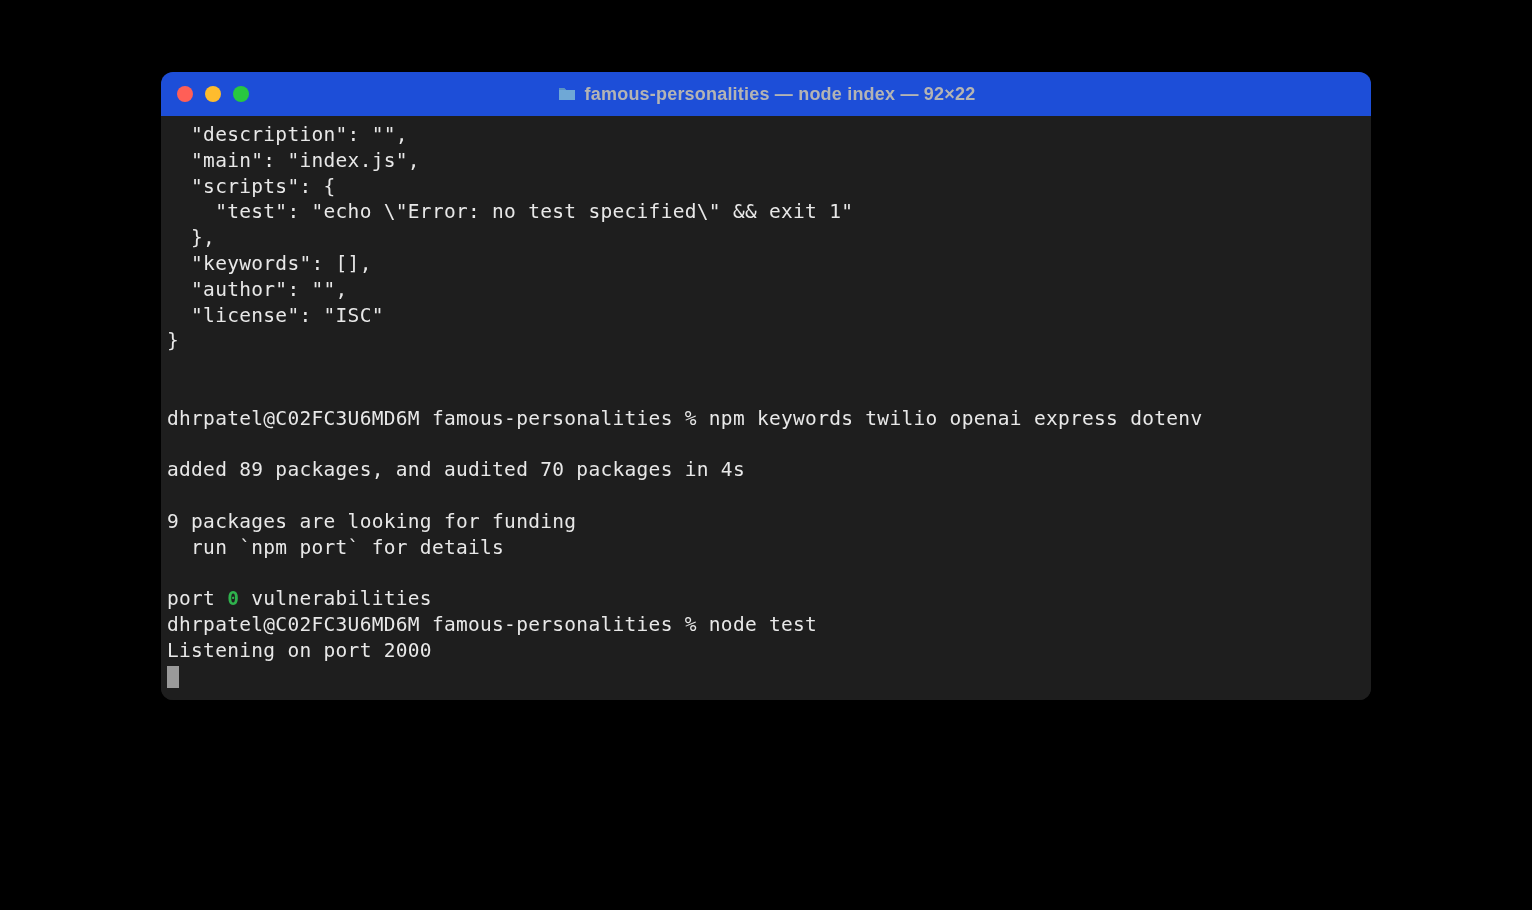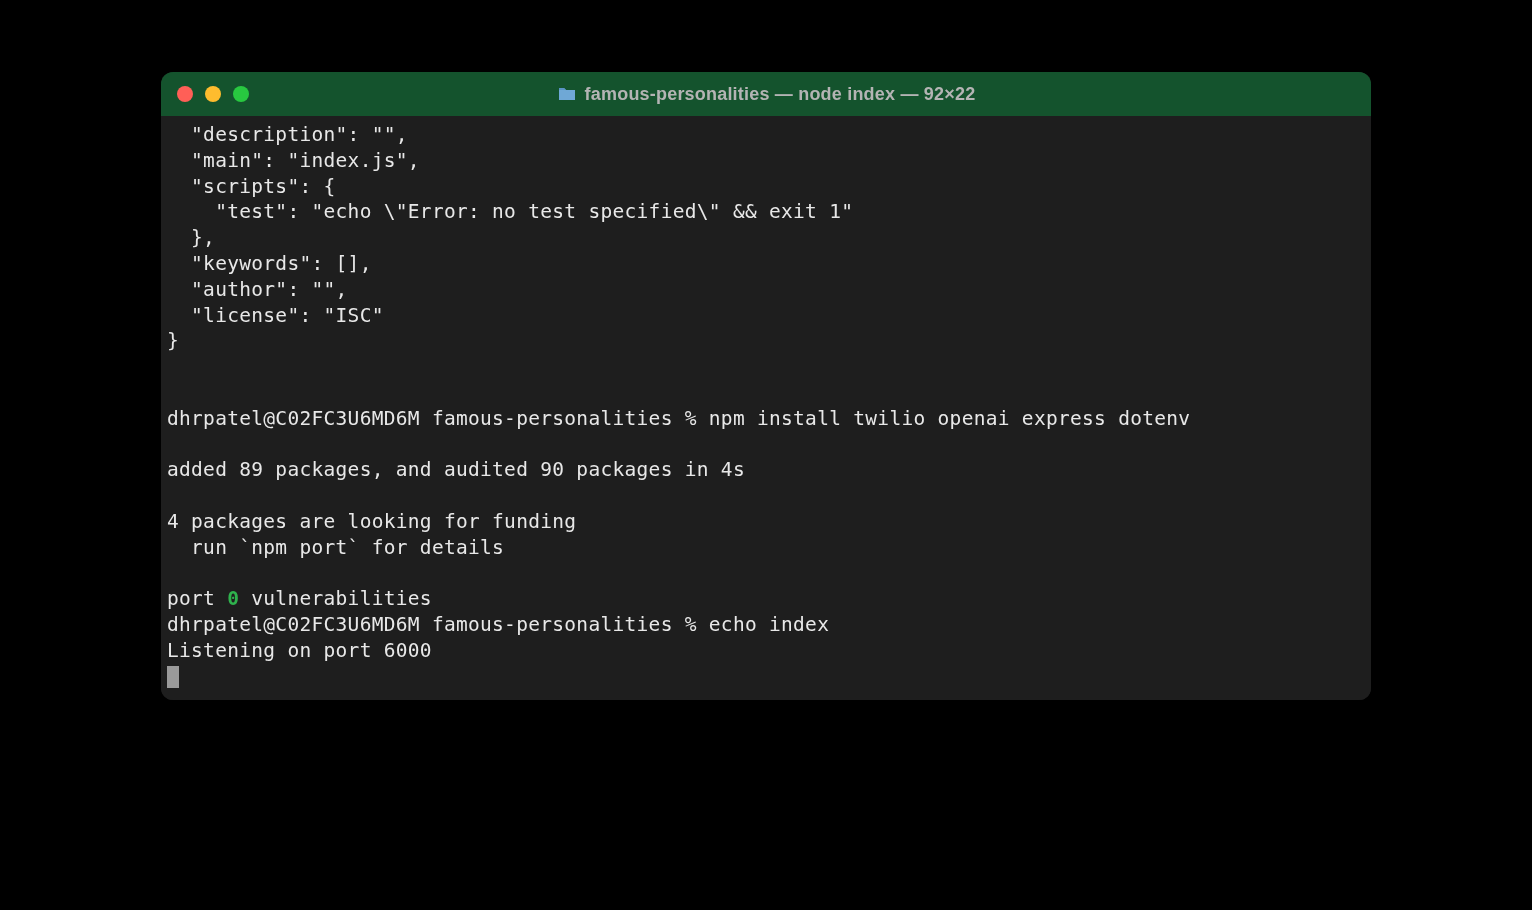--- a/index.html
+++ b/index.html
@@ -22,21 +22,21 @@
     .terminal-window {
       width: 1210px;
       background: #1e1e1e;
       border-radius: 12px;
       overflow: hidden;
       box-shadow: 0 20px 60px rgba(0,0,0,0.5);
     }
     
     .title-bar {
       height: 44px;
-      background: #14532d;
+      background: #1d4ed8;
       display: flex;
       align-items: center;
       position: relative;
       padding: 0 16px;
     }
     
     .traffic-lights {
       display: flex;
       gap: 12px;
       align-items: center;
@@ -127,24 +127,24 @@
 <span>  "main": "index.js",</span>
 <span>  "scripts": {</span>
 <span>    "test": "echo \"Error: no test specified\" &amp;&amp; exit 1"</span>
 <span>  },</span>
 <span>  "keywords": [],</span>
 <span>  "author": "",</span>
 <span>  "license": "ISC"</span>
 <span>}</span>
 <span></span>
 <span></span>
-<span>dhrpatel@C02FC3U6MD6M famous-personalities % npm install twilio openai express dotenv</span>
+<span>dhrpatel@C02FC3U6MD6M famous-personalities % npm keywords twilio openai express dotenv</span>
 <span></span>
-<span>added 89 packages, and audited 90 packages in 4s</span>
+<span>added 89 packages, and audited 70 packages in 4s</span>
 <span></span>
-<span>4 packages are looking for funding</span>
+<span>9 packages are looking for funding</span>
 <span>  run `npm port` for details</span>
 <span></span>
 <span>port </span><span class="green-text">0</span><span> vulnerabilities</span>
-<span>dhrpatel@C02FC3U6MD6M famous-personalities % echo index</span>
-<span>Listening on port 6000</span>
+<span>dhrpatel@C02FC3U6MD6M famous-personalities % node test</span>
+<span>Listening on port 2000</span>
 <span class="cursor"></span></div>
 </div>
 
 </body></html>

